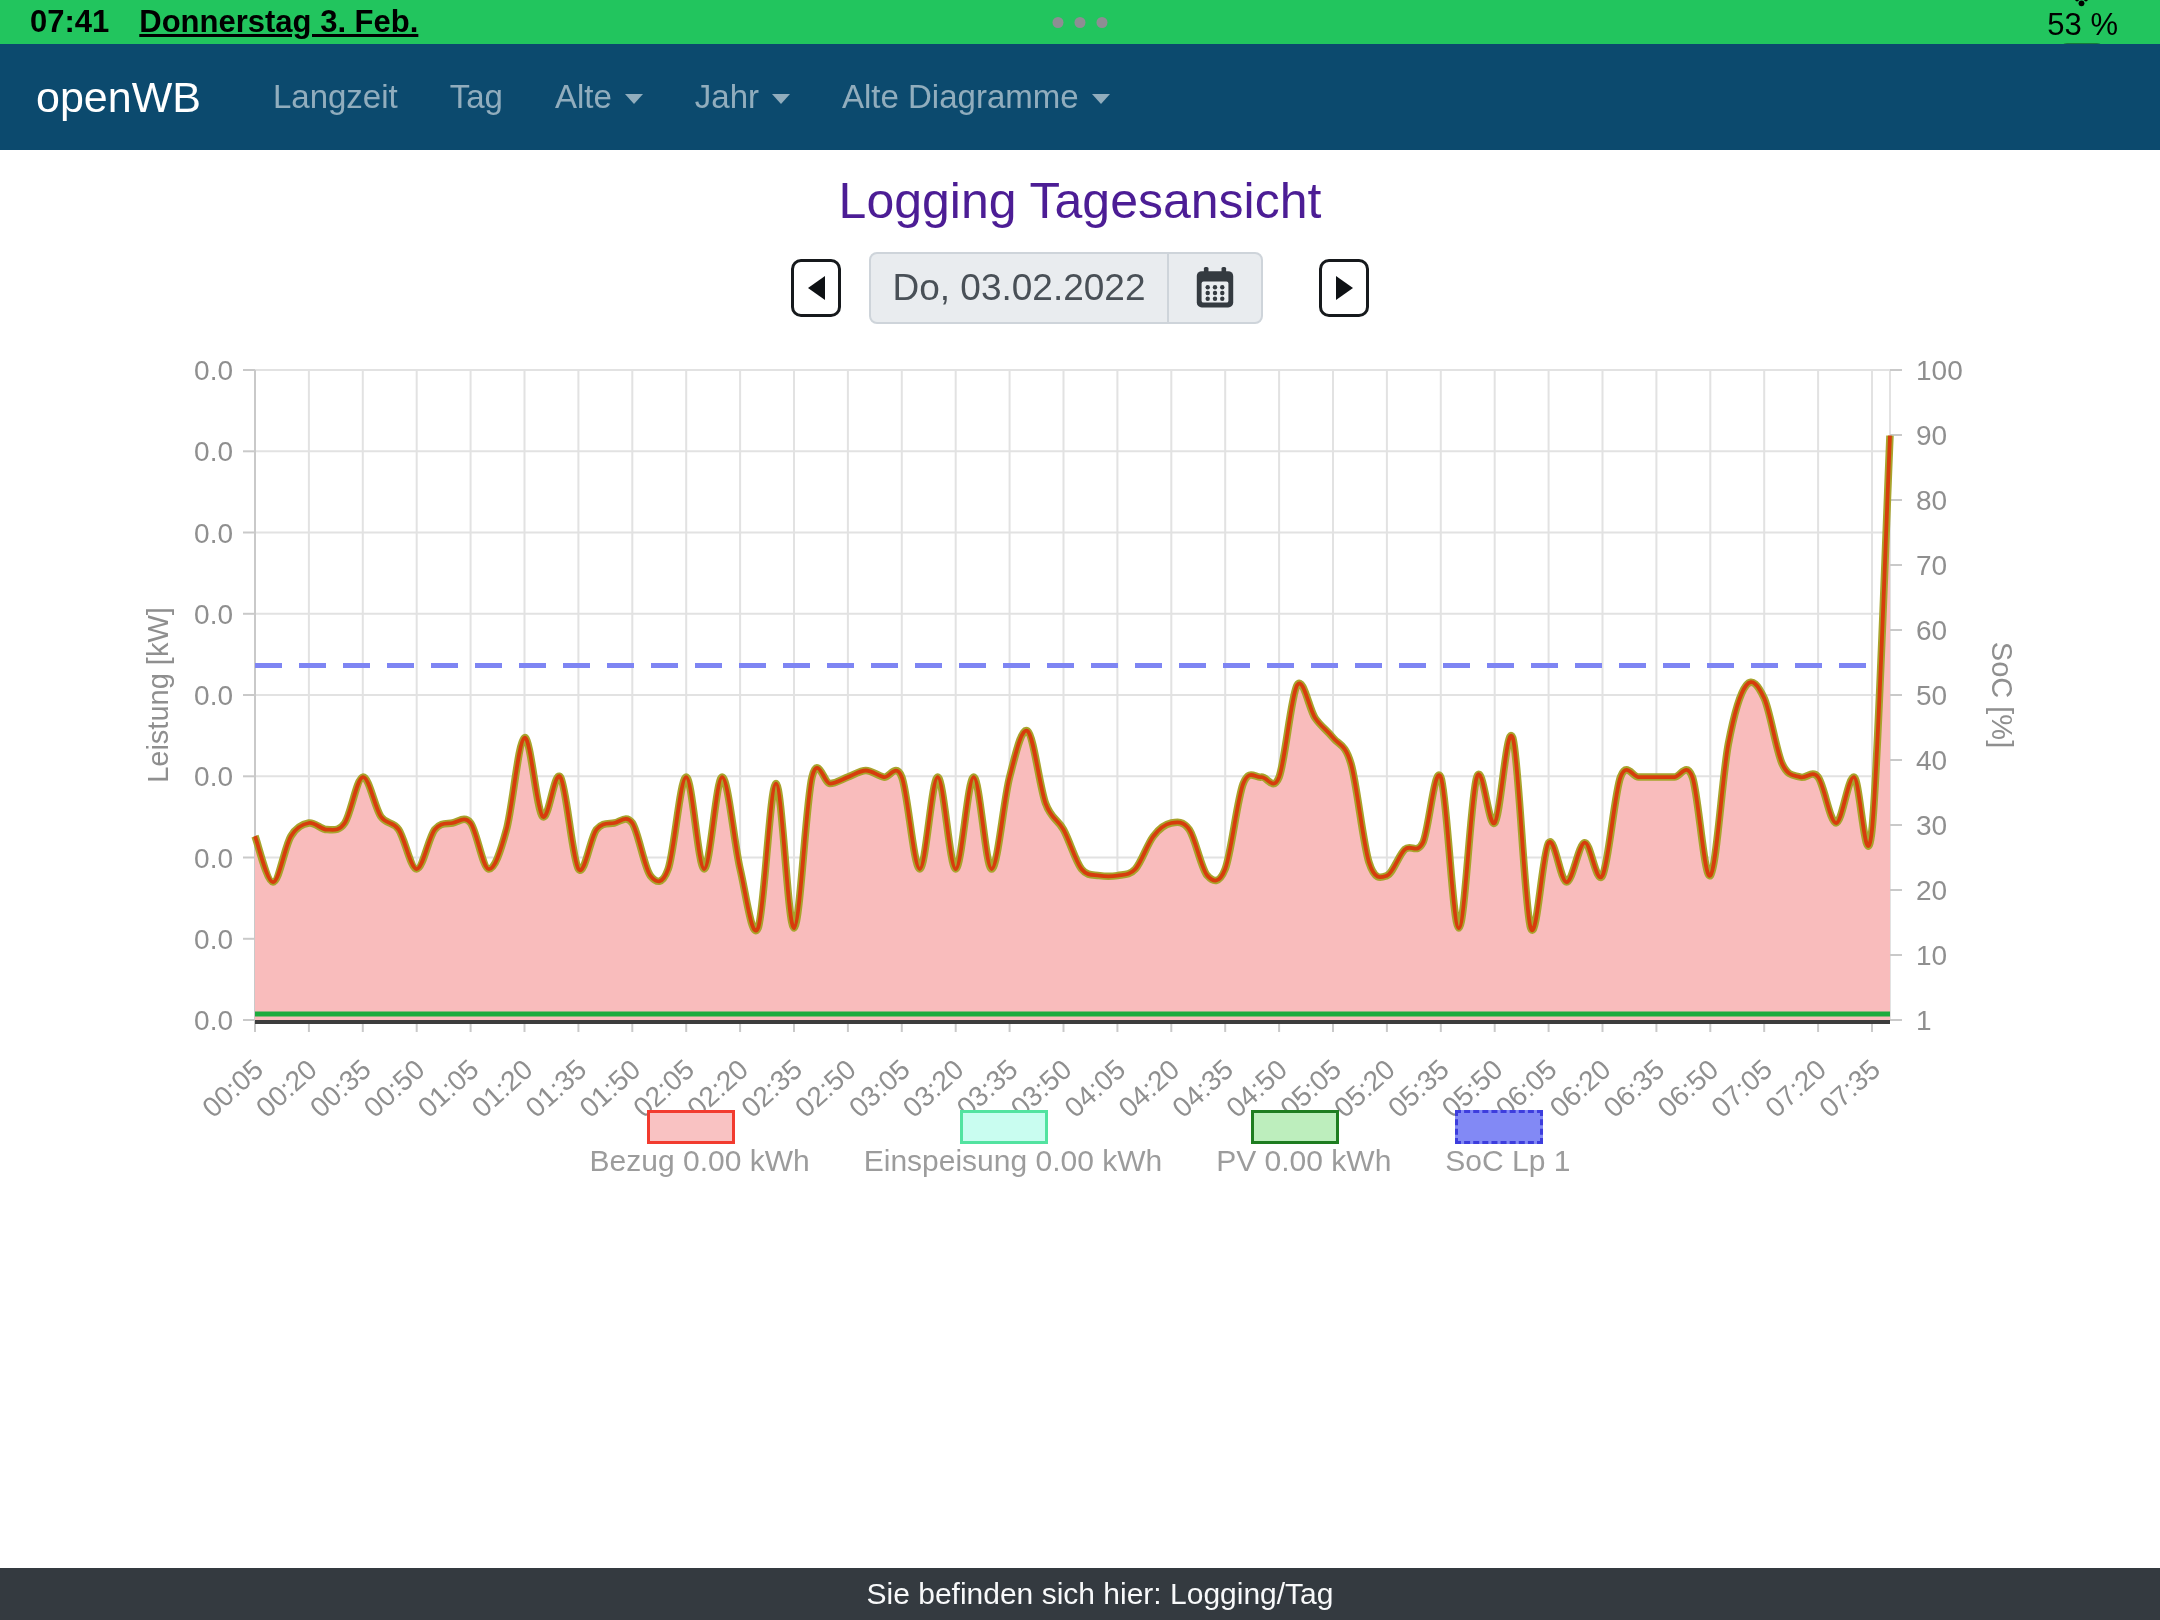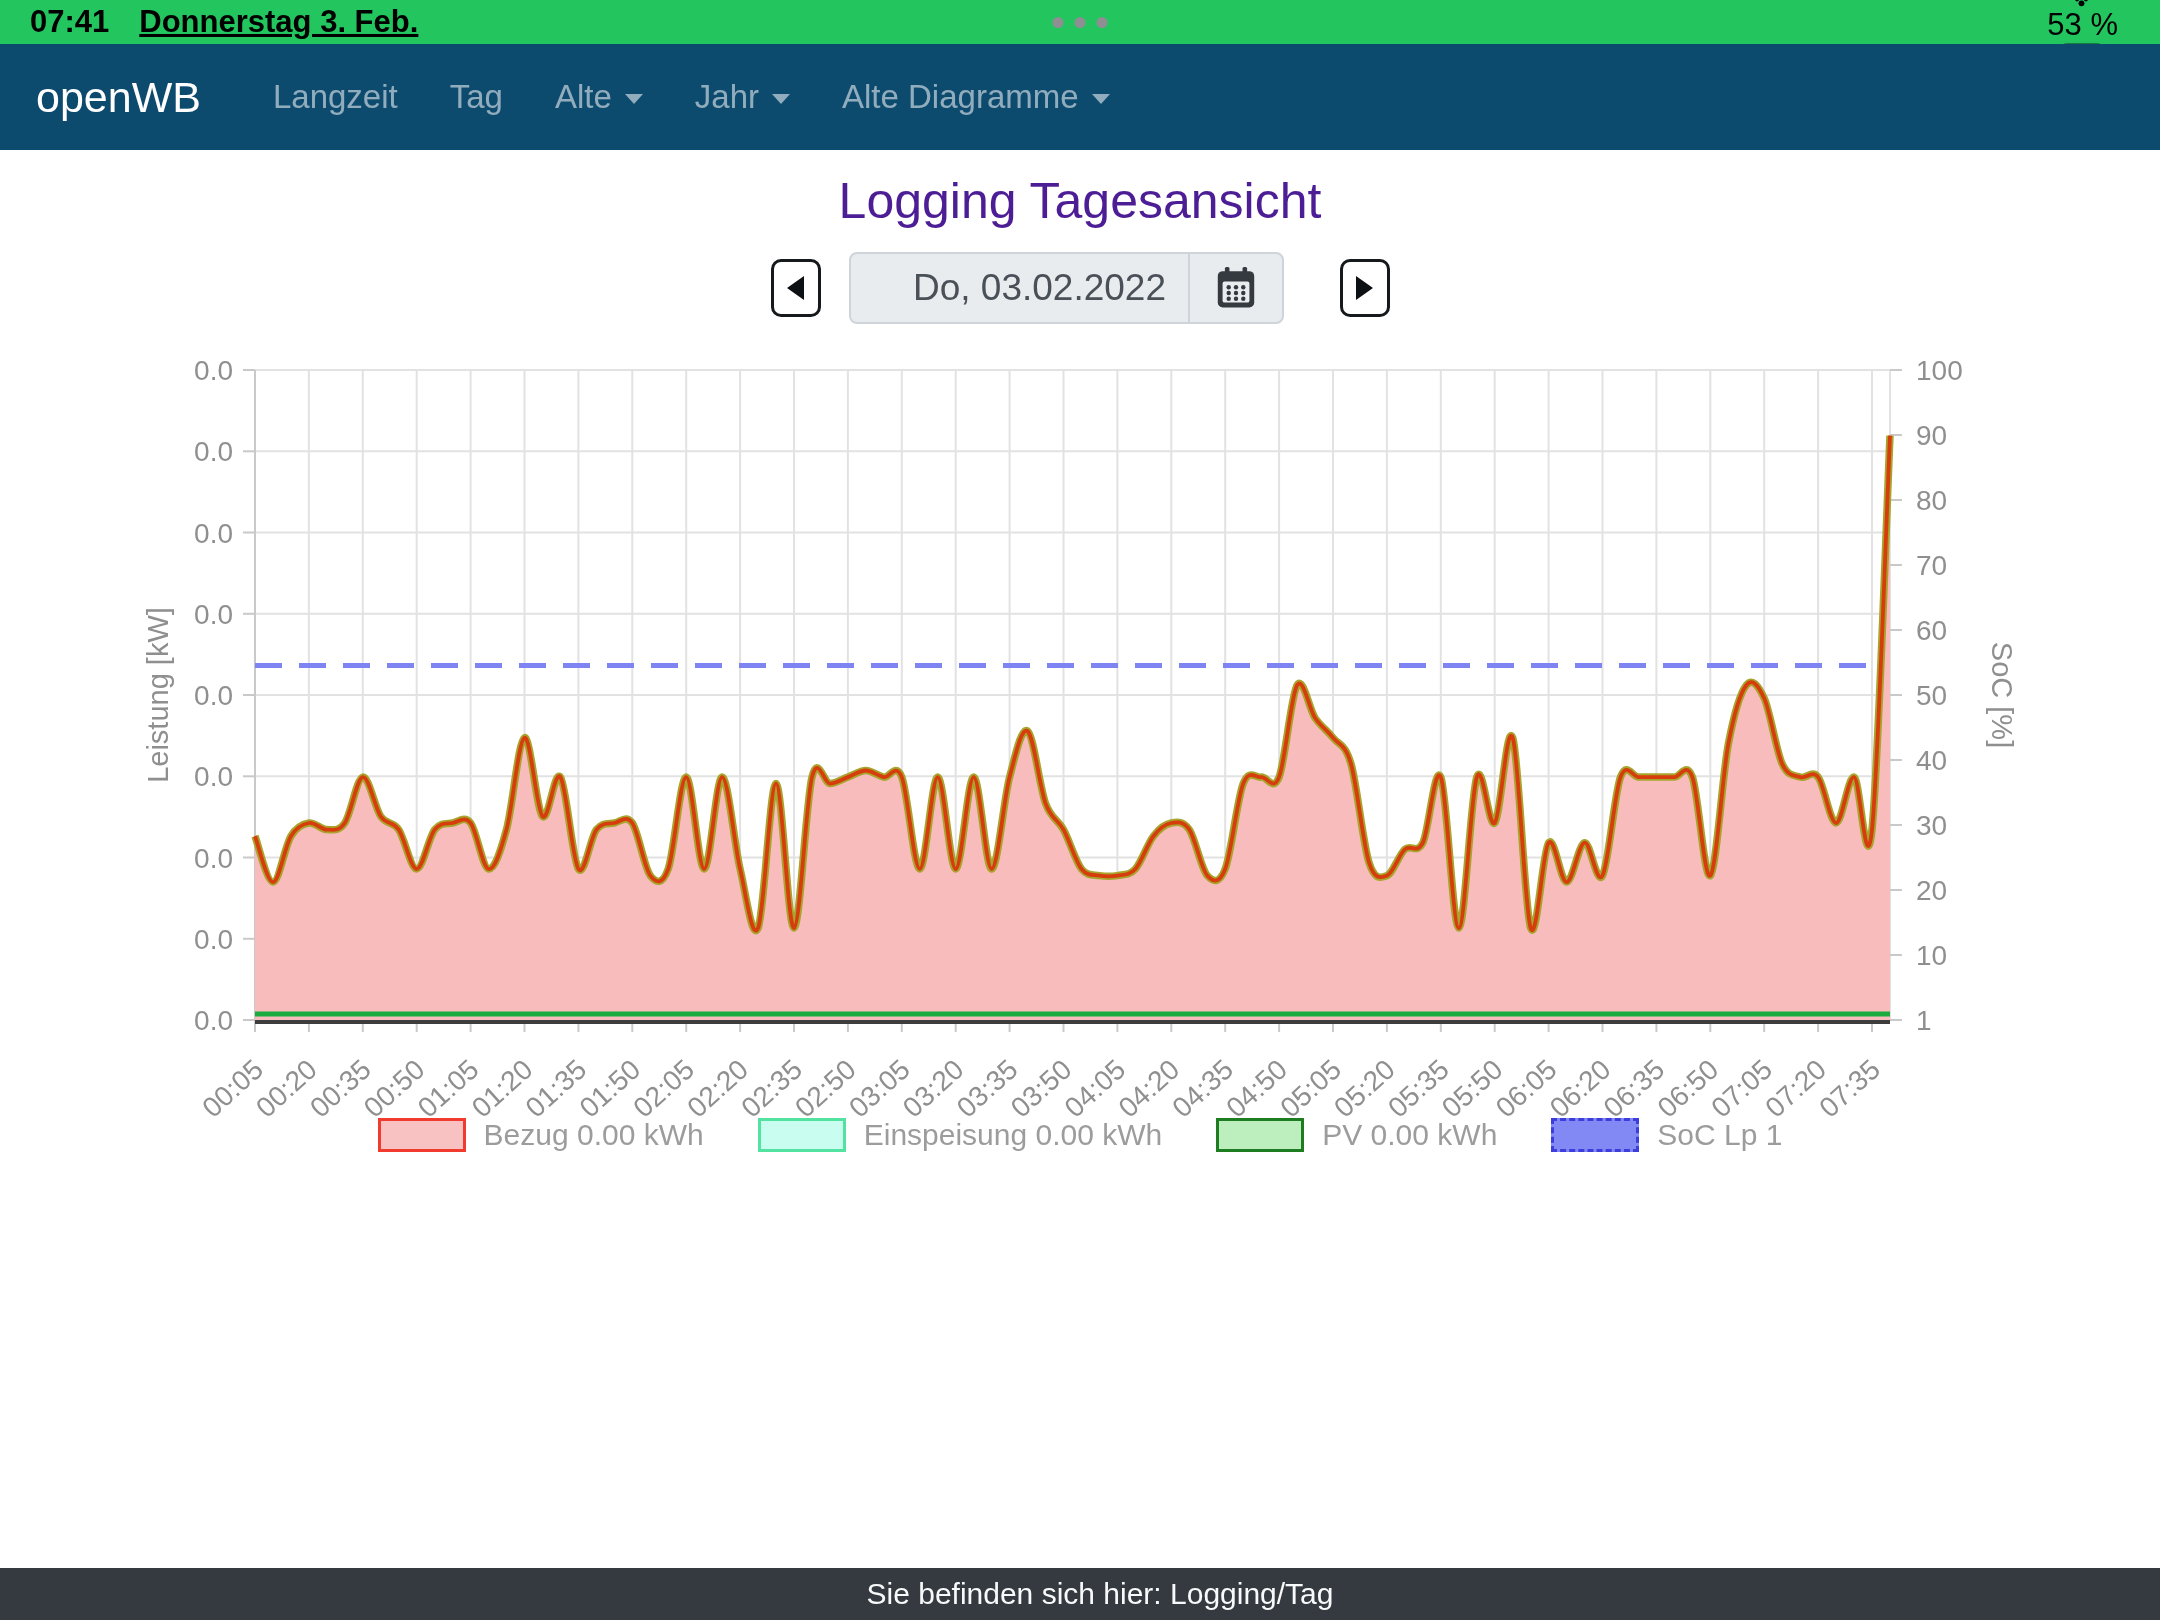--- a/index.html
+++ b/index.html
@@ -39,33 +39,33 @@
   .nav-btn{width:50px;height:58px;background:#fff;border:3.5px solid #16191c;border-radius:10px;
            display:flex;align-items:center;justify-content:center;padding:0;cursor:pointer;}
   .tri{width:0;height:0;}
   .tri-left{border-top:12px solid transparent;border-bottom:12px solid transparent;
             border-right:17px solid #0e1114;}
   .tri-right{border-top:12px solid transparent;border-bottom:12px solid transparent;
              border-left:17px solid #0e1114;}
   .input-group{display:flex;height:72px;border:2px solid #ced4da;border-radius:8px;
                background:#e9ecef;overflow:hidden;margin:0 56px 0 28px;box-sizing:border-box;}
   .date-input{width:296px;display:flex;align-items:center;justify-content:center;
-              font-size:37px;color:#495057;padding-left:41px;}
+              font-size:37px;color:#495057;}
   .cal-btn{width:92px;border-left:2px solid #ced4da;display:flex;align-items:center;
            justify-content:center;cursor:pointer;}
 
   
   .chart-svg{position:absolute;top:340px;left:0;}
   .chart-svg text{fill:#8f8f8f;font-size:28px;font-family:"Liberation Sans",sans-serif;}
   .chart-svg .axis-title{font-size:29px;}
 
   
   .legend{position:absolute;top:1102px;left:0;width:100%;display:flex;
           justify-content:center;align-items:center;}
-  .legend-item{display:flex;align-items:center;margin:16px 27px;}
+  .legend-item{display:flex;align-items:center;margin:8px 27px;flex-direction:column;}
   .swatch{width:88px;height:34px;border:3px solid #888;margin-right:18px;box-sizing:border-box;}
   .legend-label{font-size:30px;color:#9c9c9c;}
 
   
   .footer{position:absolute;bottom:0;left:0;right:0;height:52px;background:#343a40;
           display:flex;align-items:center;justify-content:center;padding-left:40px;}
   .footer span{font-size:30px;color:#f8f9fa;}
 </style>
 </head>
 <body>

